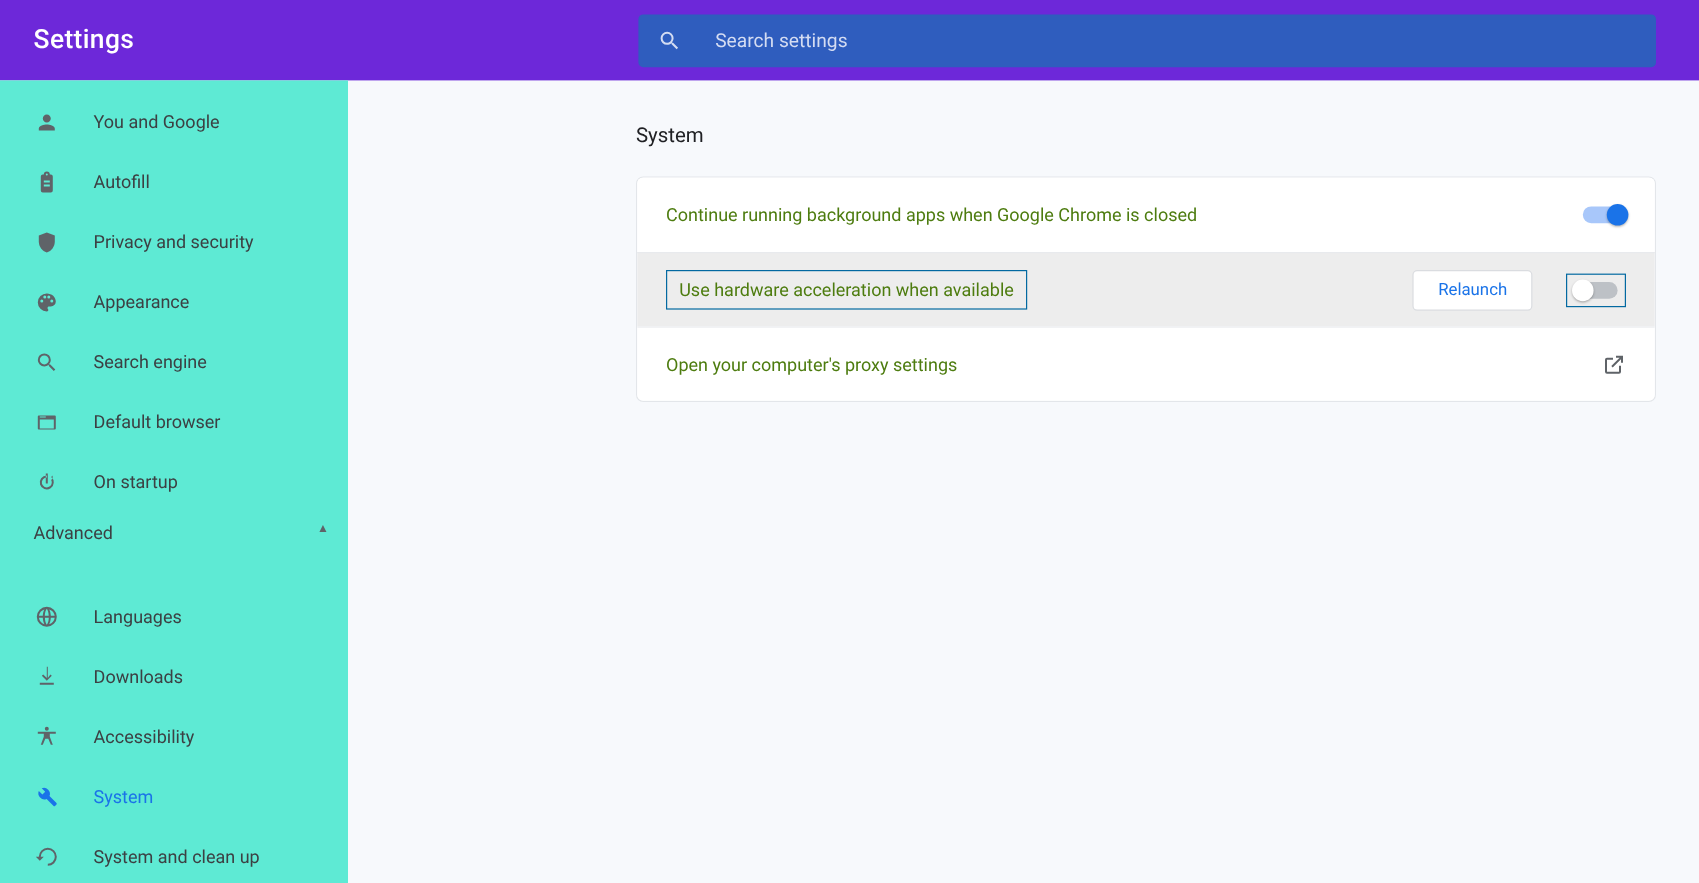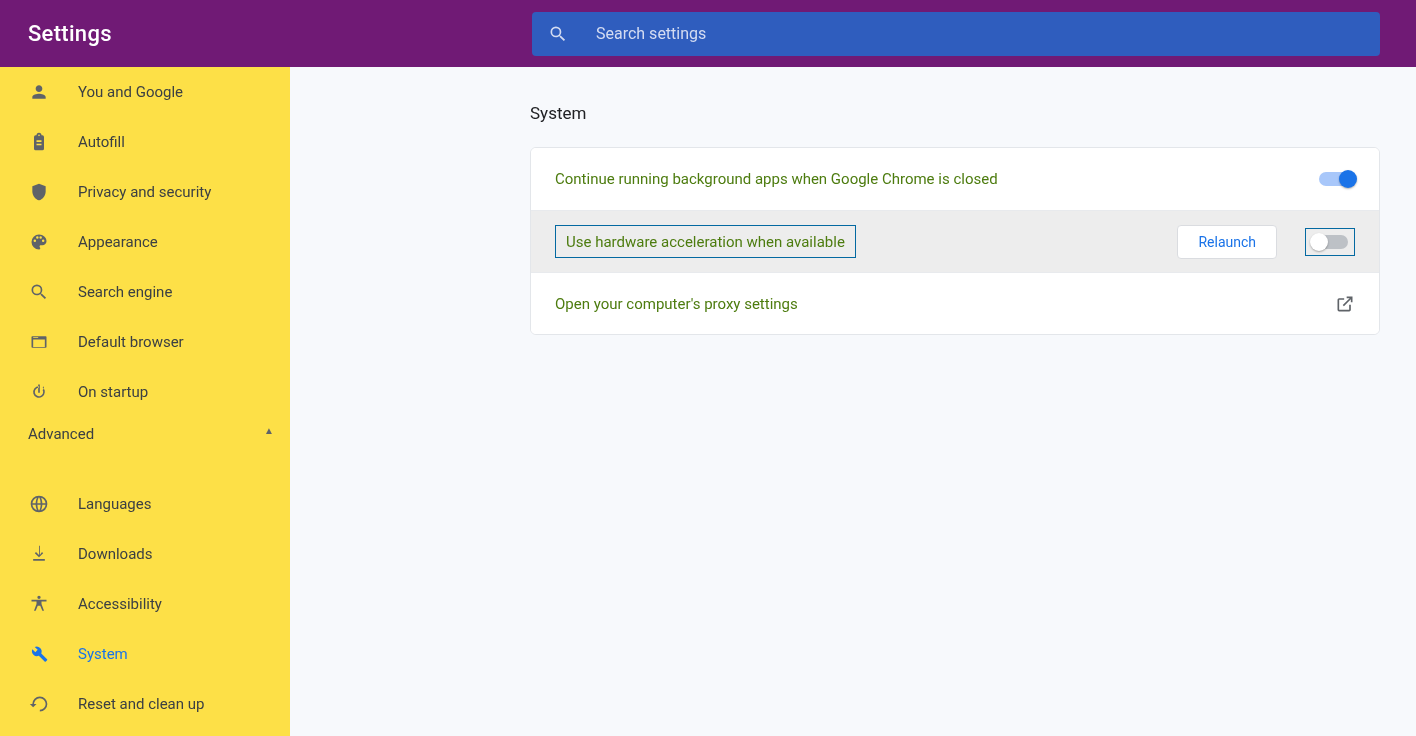--- a/index.html
+++ b/index.html
@@ -1,21 +1,21 @@
 <!DOCTYPE html>
 <html><head>
 <meta charset="utf-8">
 <style>
   * { box-sizing: border-box; margin: 0; padding: 0; font-family: "Segoe UI", Roboto, Arial, sans-serif; }
   html, body { width: 1416px; height: 736px; background: #f7f9fc; overflow: hidden; }
 
   
   .header {
     height: 67px;
-    background: #701a75;
+    background: #6d28d9;
     display: flex;
     align-items: center;
     padding: 0 28px;
   }
   .header-title {
     color: #fff;
     font-size: 22px;
     font-weight: 500;
     letter-spacing: .3px;
   }
@@ -39,21 +39,22 @@
     color: #fff;
     font-size: 16px;
   }
   .search-wrap input::placeholder { color: #d4dcf2; }
 
   .layout { display: flex; height: calc(100% - 67px); }
 
   
   .sidebar {
     width: 290px;
-    background: #fde047;
+    padding-top: 10px;
+    background: #5eead4;
   }
   .nav-item {
     display: flex;
     align-items: center;
     height: 50px;
     padding: 0 10px 0 28px;
     gap: 28px;
     cursor: pointer;
   }
   .nav-item .icon {
@@ -317,21 +318,21 @@
           </svg>
         </span>
       <span class="label">System</span>
     </div>
     <div class="nav-item">
       <span class="icon">
           <svg width="20" height="20" viewBox="0 0 24 24" fill="currentColor">
             <use href="#i-restore"></use>
           </svg>
         </span>
-      <span class="label">Reset and clean up</span>
+      <span class="label">System and clean up</span>
     </div>
 
   </div>
 
   <div class="main">
     <div class="main-inner">
       <div class="section-title">System</div>
 
       <div class="card">
 

